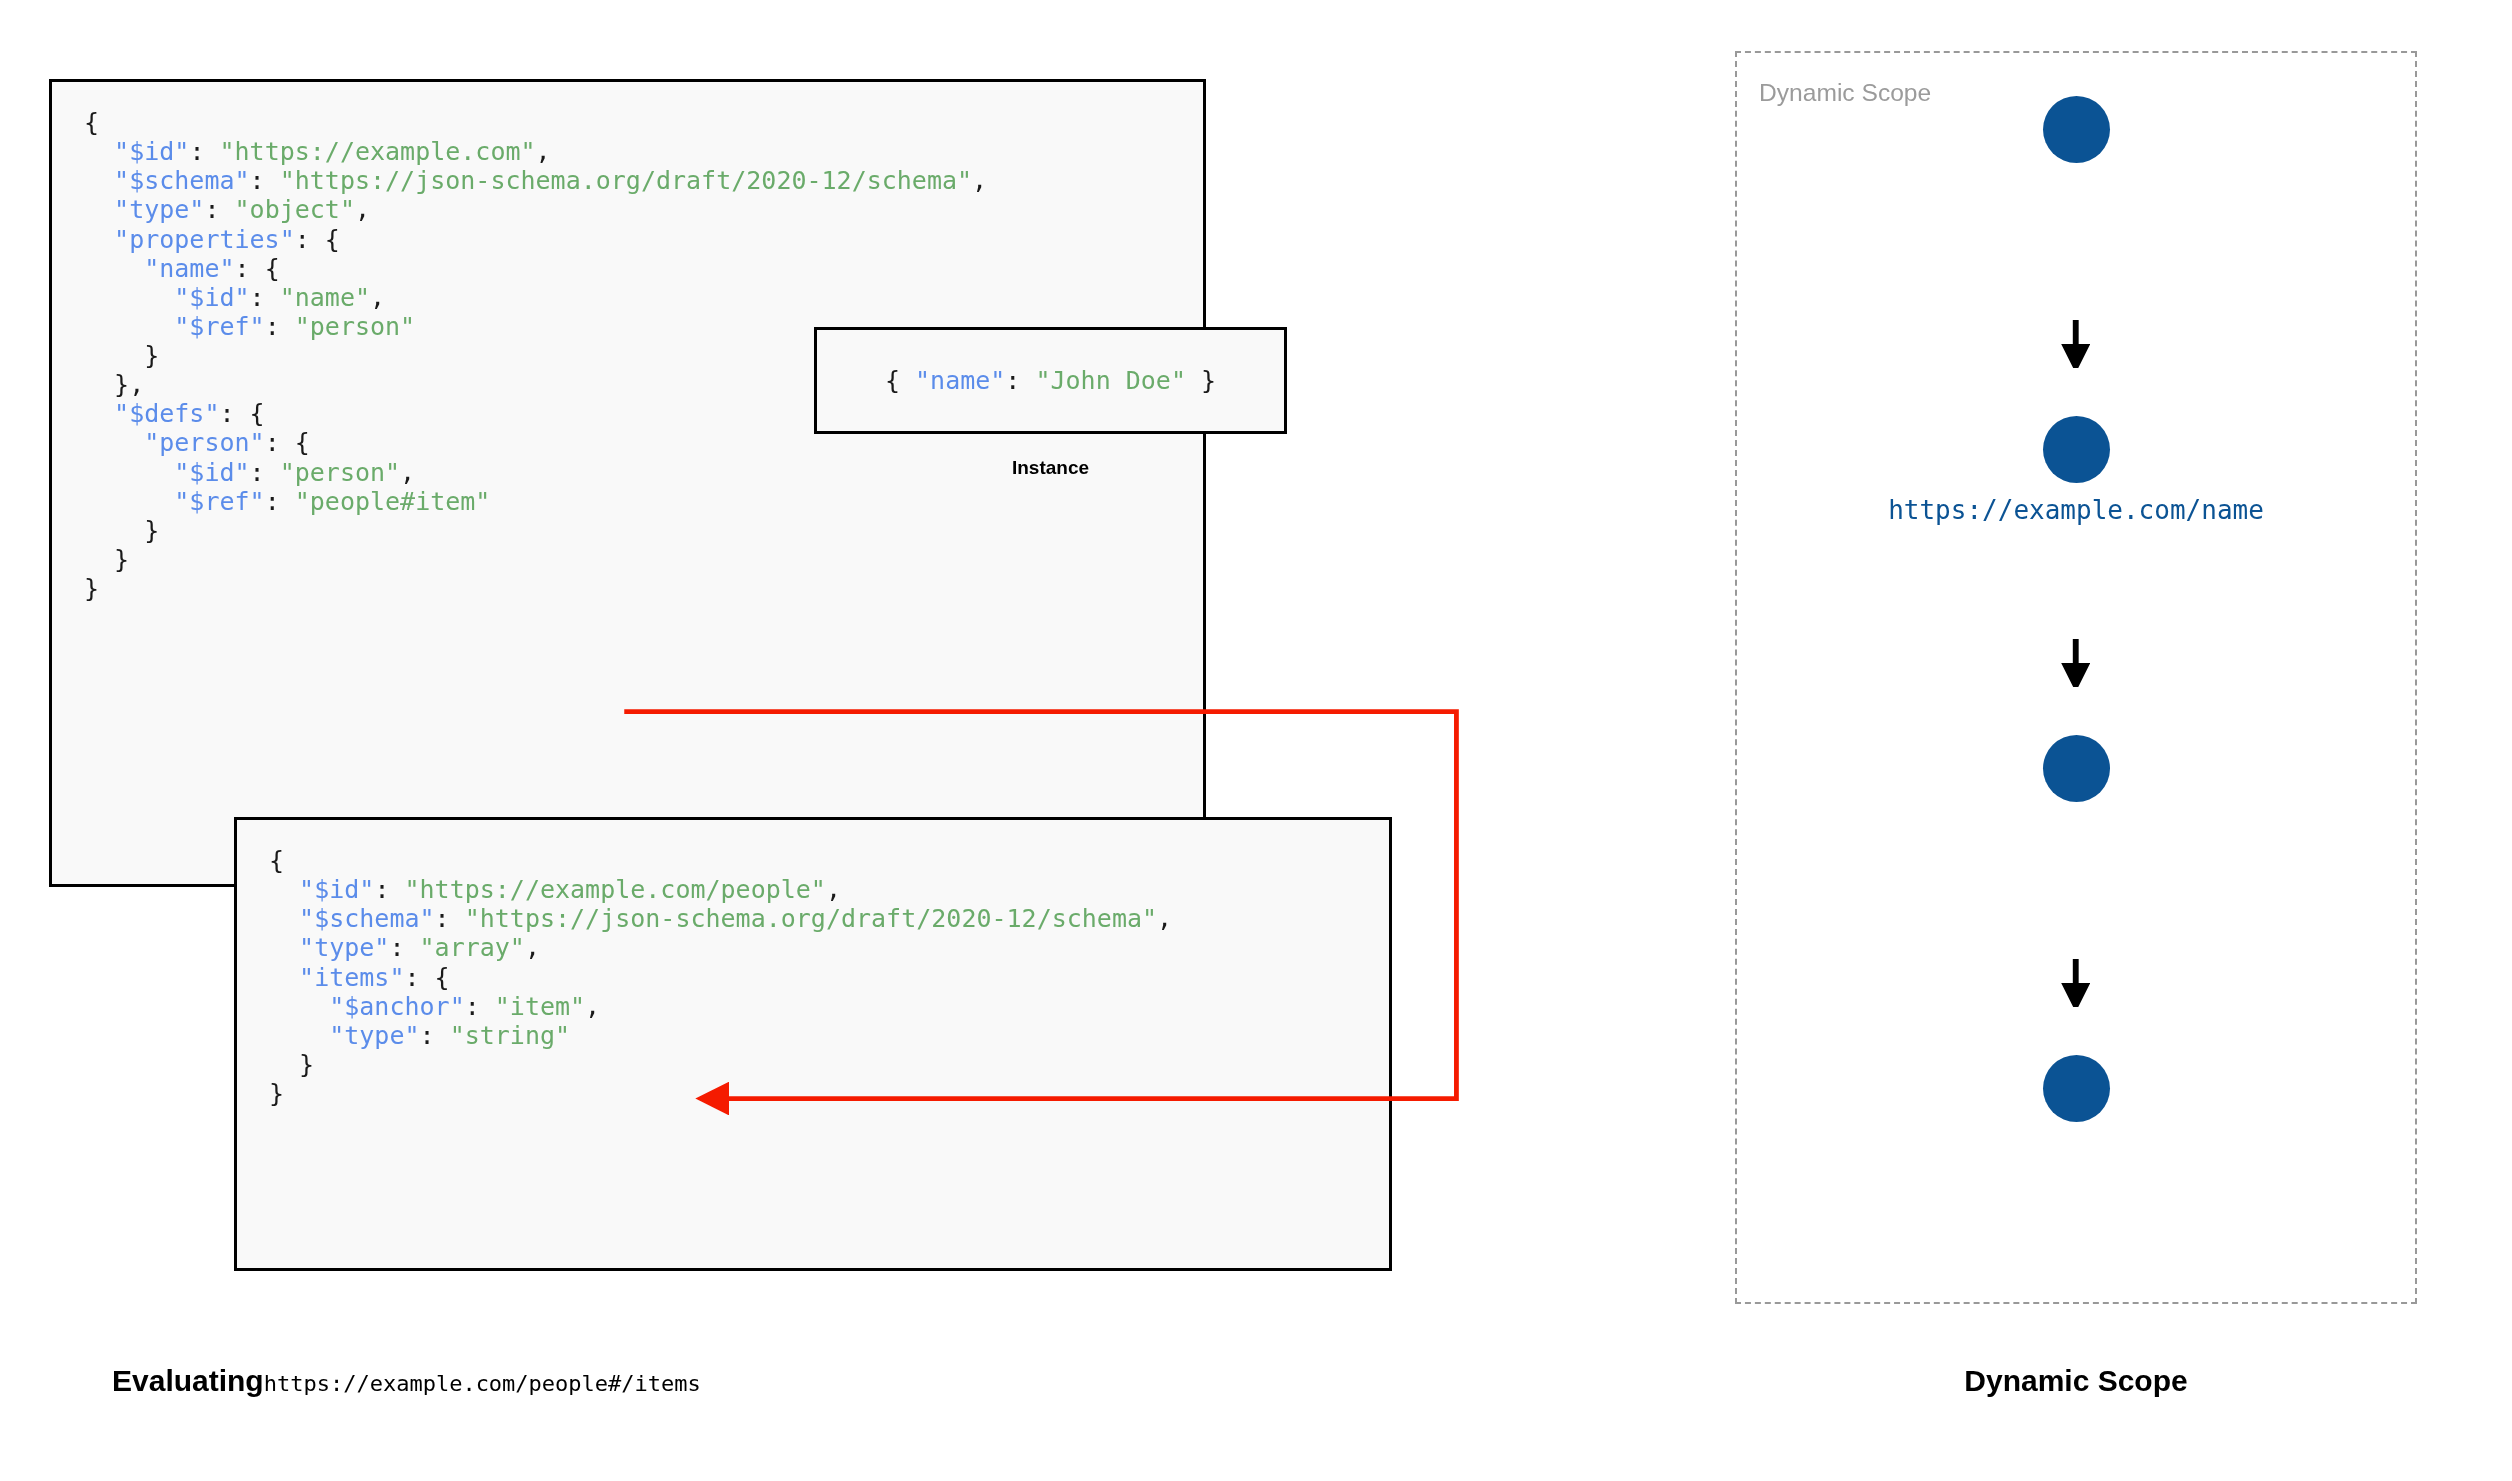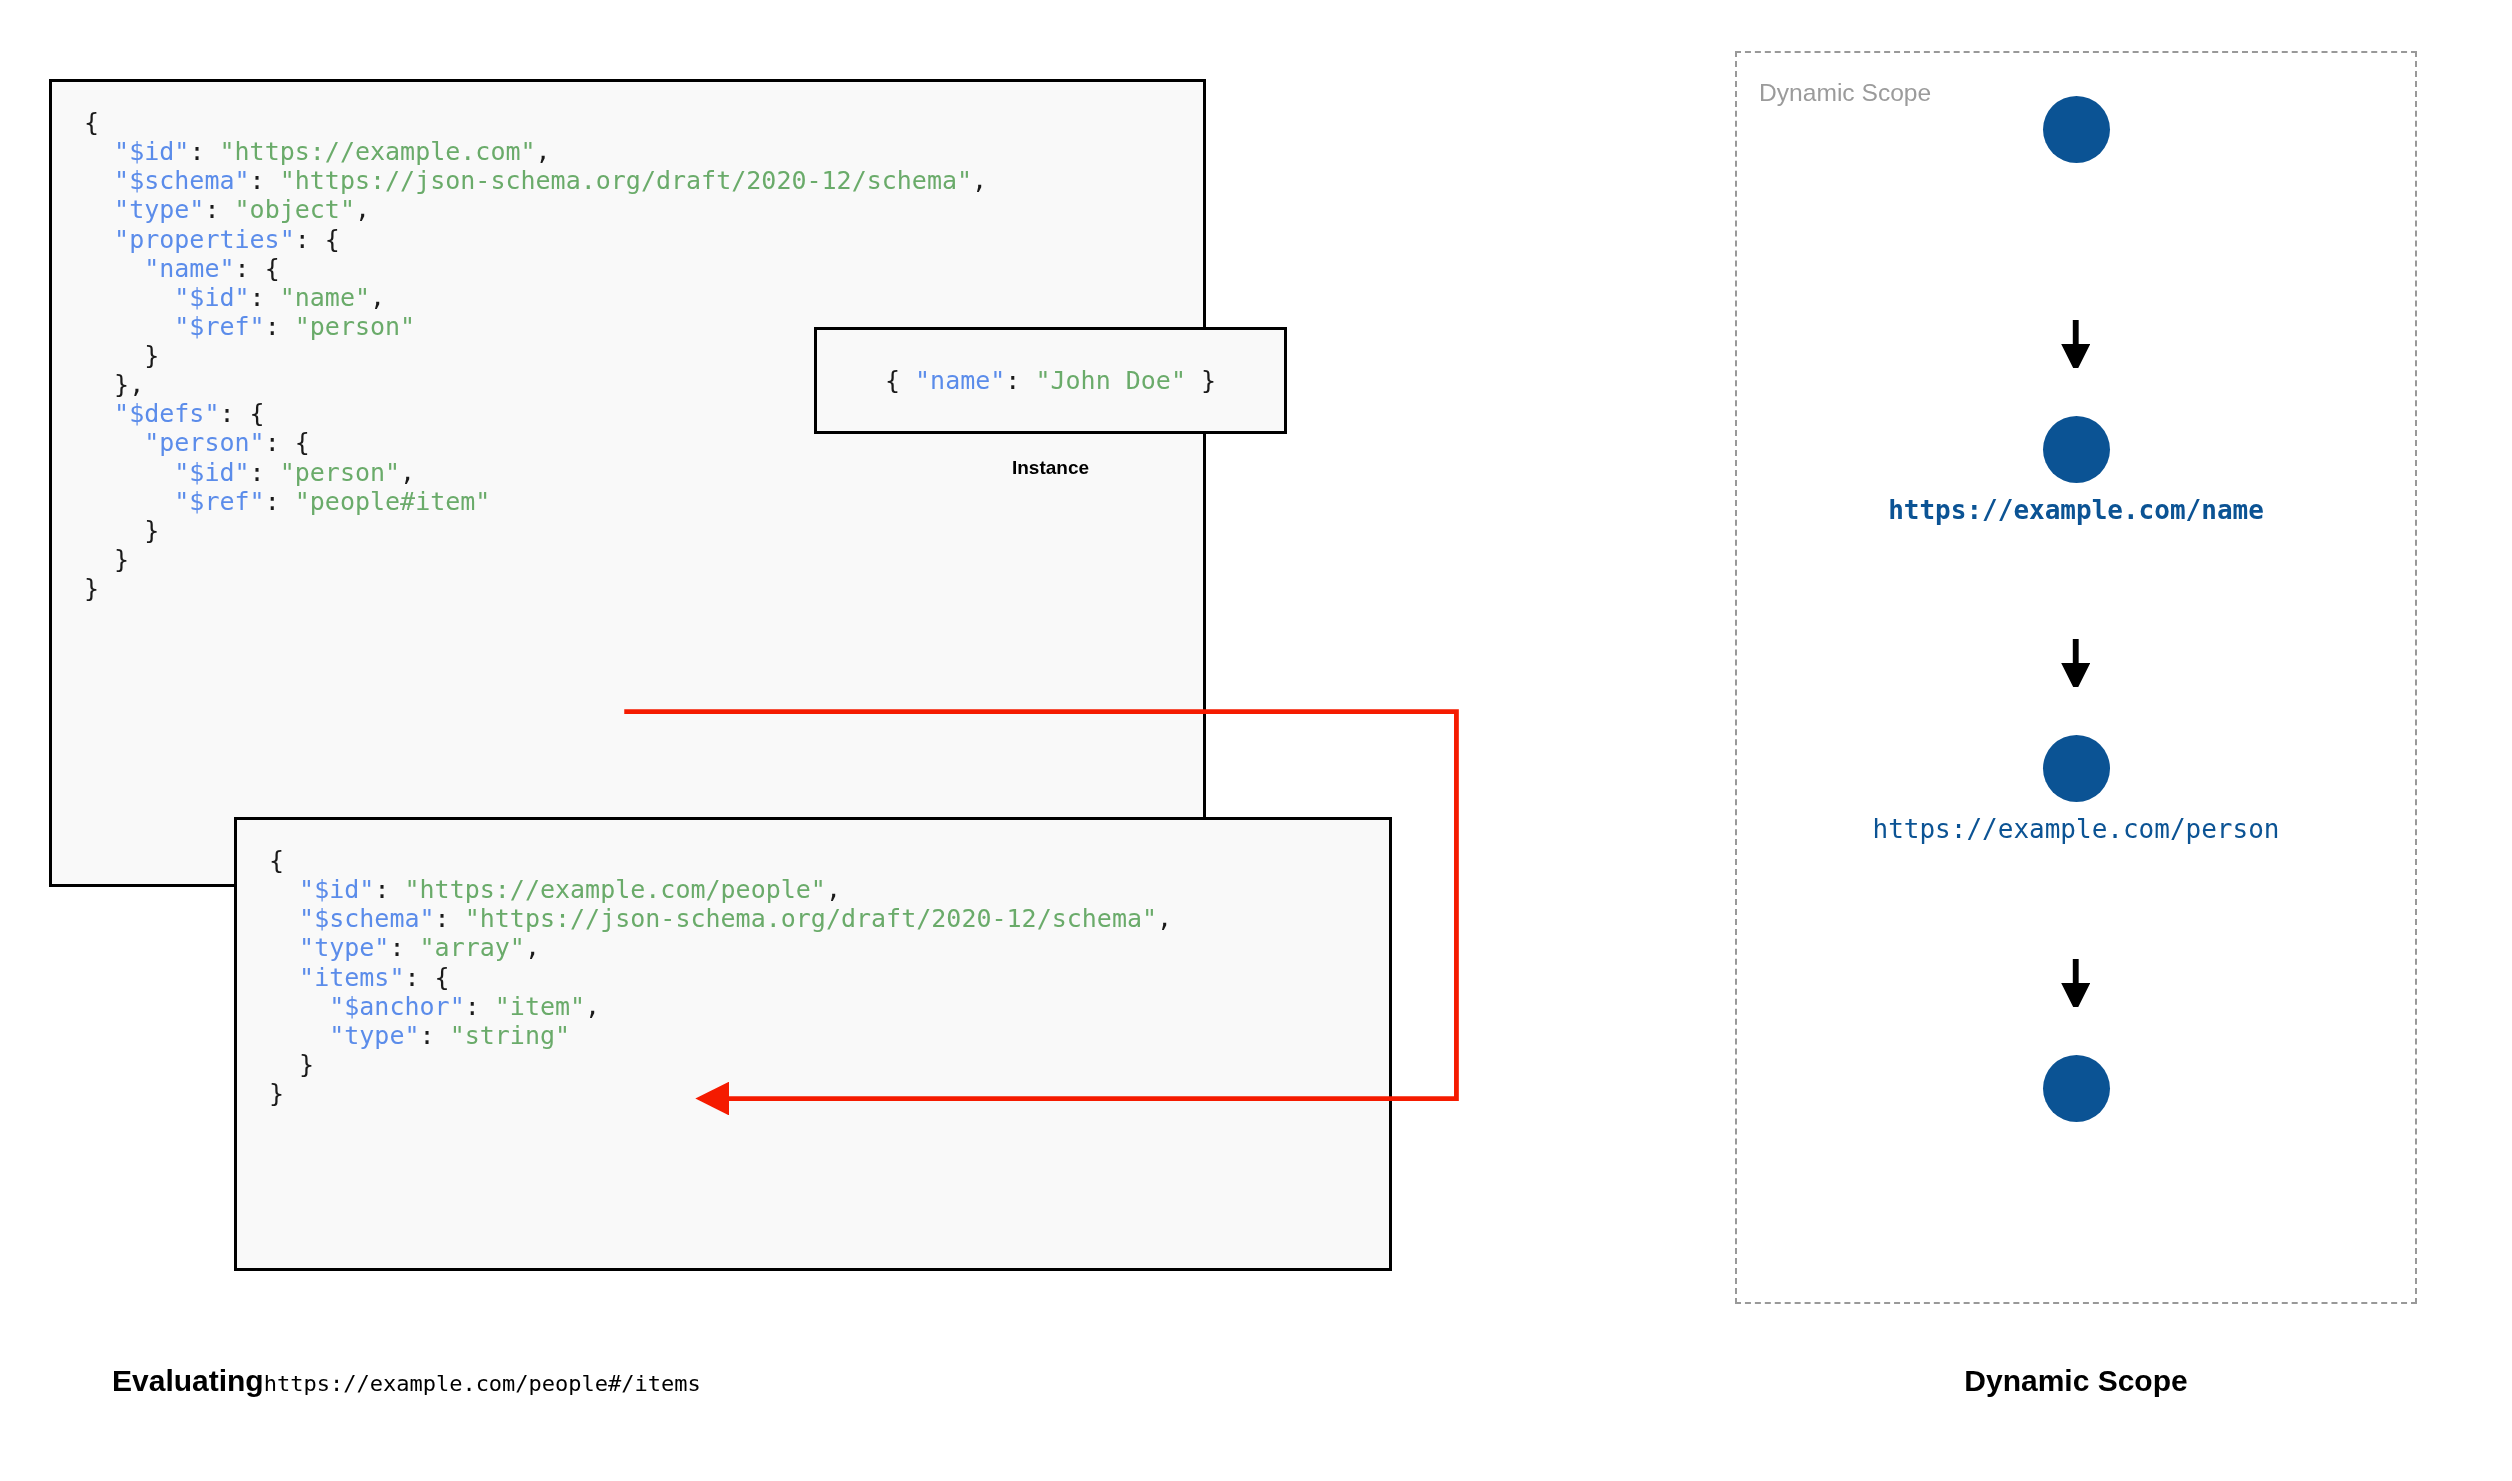--- a/index.html
+++ b/index.html
@@ -89,29 +89,28 @@
   <defs>
       <marker id="blkhead" markerWidth="5" markerHeight="5" refX="2.5" refY="2.5" orient="auto" markerUnits="strokeWidth">
       <path d="M0,0 L5,2.5 L0,5 z" fill="#000"></path>
       </marker>
     </defs>
   <line x1="637" y1="0" x2="637" y2="72" stroke="#000" stroke-width="11" marker-end="url(#blkhead)"></line>
 </svg>
 
 <div class="scope-node" style="top:416px;">
   <span class="scope-circle" style="background: rgb(11, 83, 148);"></span>
-  <div class="scope-url" style="color: rgb(11, 83, 148); font-weight: bold;">https://example.com/name</div>
+  <div class="scope-url" style="color: rgb(11, 83, 148);">https://example.com/name</div>
 </div>
 <svg class="scope-arrow" style="top:639px;" viewBox="0 0 1275 90" xmlns="http://www.w3.org/2000/svg">
   <line x1="637" y1="0" x2="637" y2="72" stroke="#000" stroke-width="11" marker-end="url(#blkhead)"></line>
 </svg>
 
 <div class="scope-node" style="top:735px;">
   <span class="scope-circle" style="background: rgb(11, 83, 148);"></span>
-  <div class="scope-url" style="color: rgb(11, 83, 148);">https://example.com/person</div>
 </div>
 <svg class="scope-arrow" style="top:959px;" viewBox="0 0 1275 90" xmlns="http://www.w3.org/2000/svg">
   <line x1="637" y1="0" x2="637" y2="72" stroke="#000" stroke-width="11" marker-end="url(#blkhead)"></line>
 </svg>
 
 <div class="scope-node" style="top:1055px;">
   <span class="scope-circle" style="background: rgb(11, 83, 148);"></span>
 </div>
 
 <div id="caption-left"><span class="bold">Evaluating</span><span class="mono">https://example.com/people#/items</span></div>

